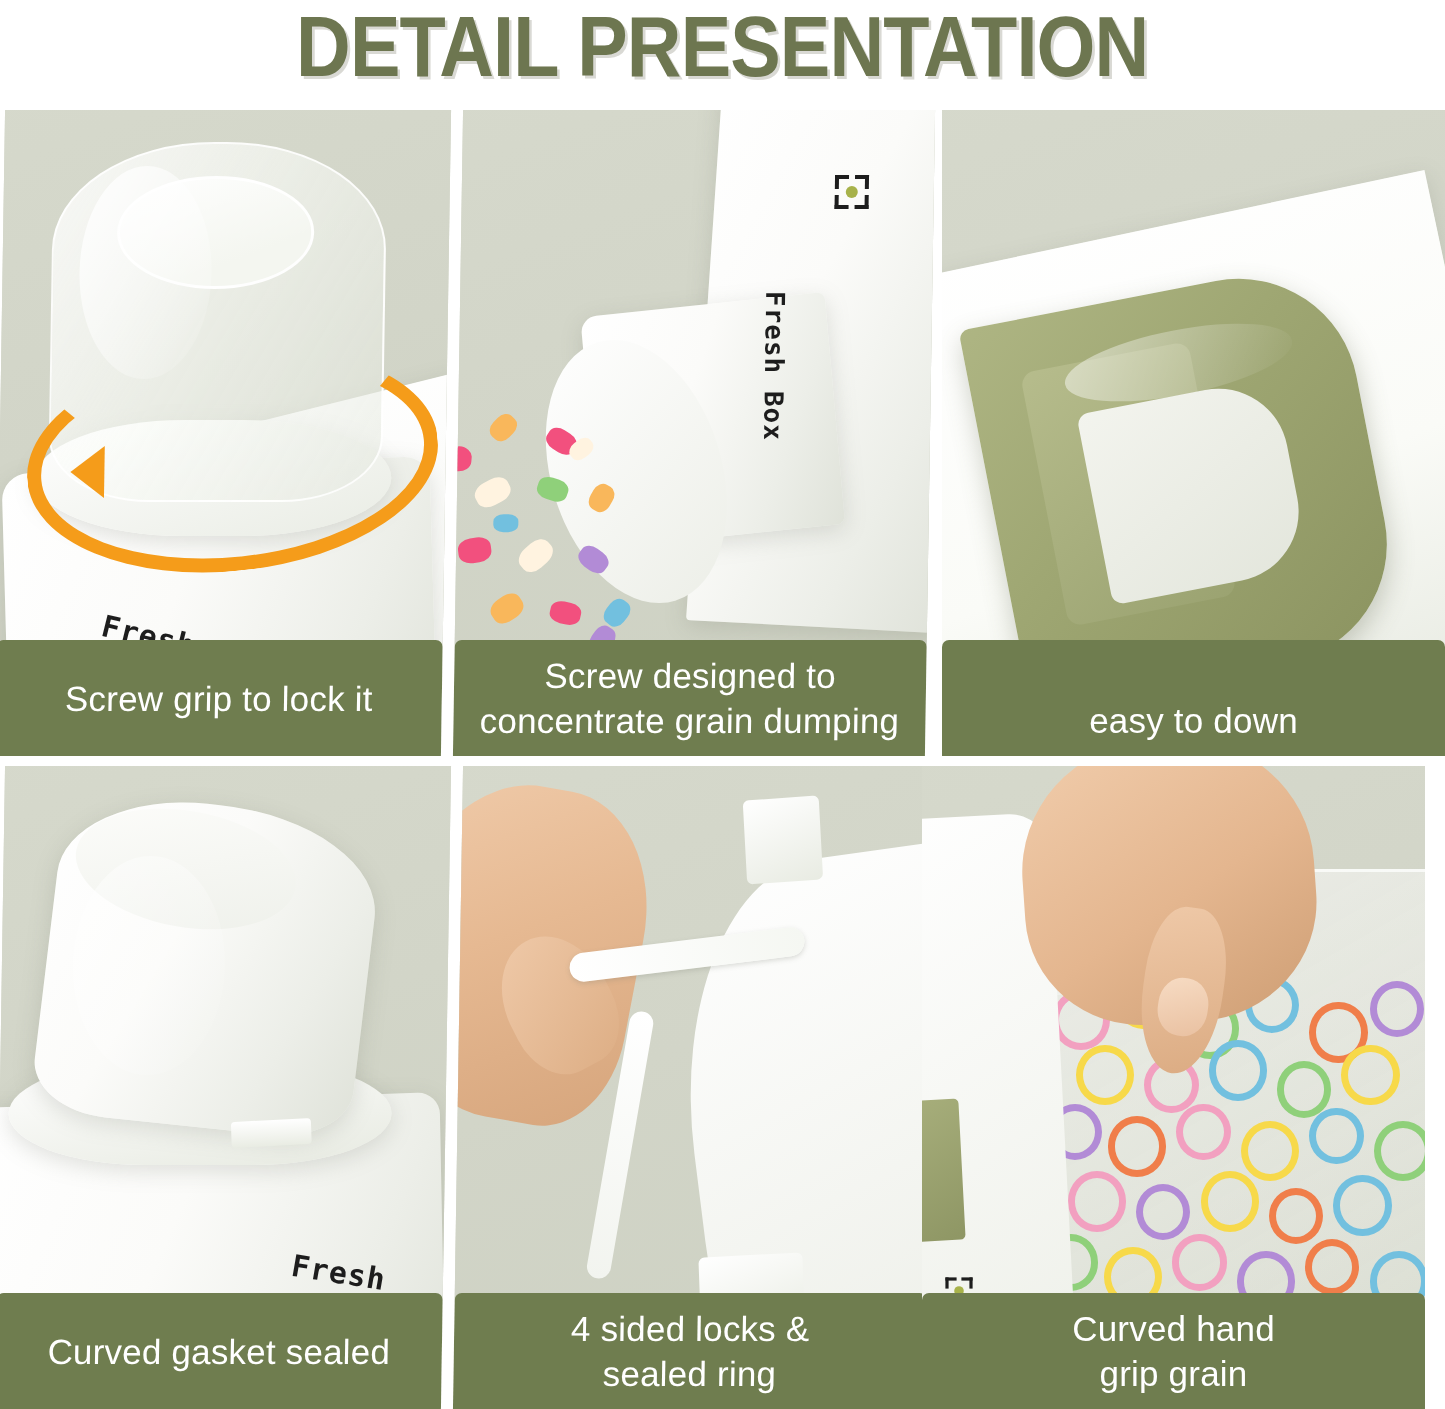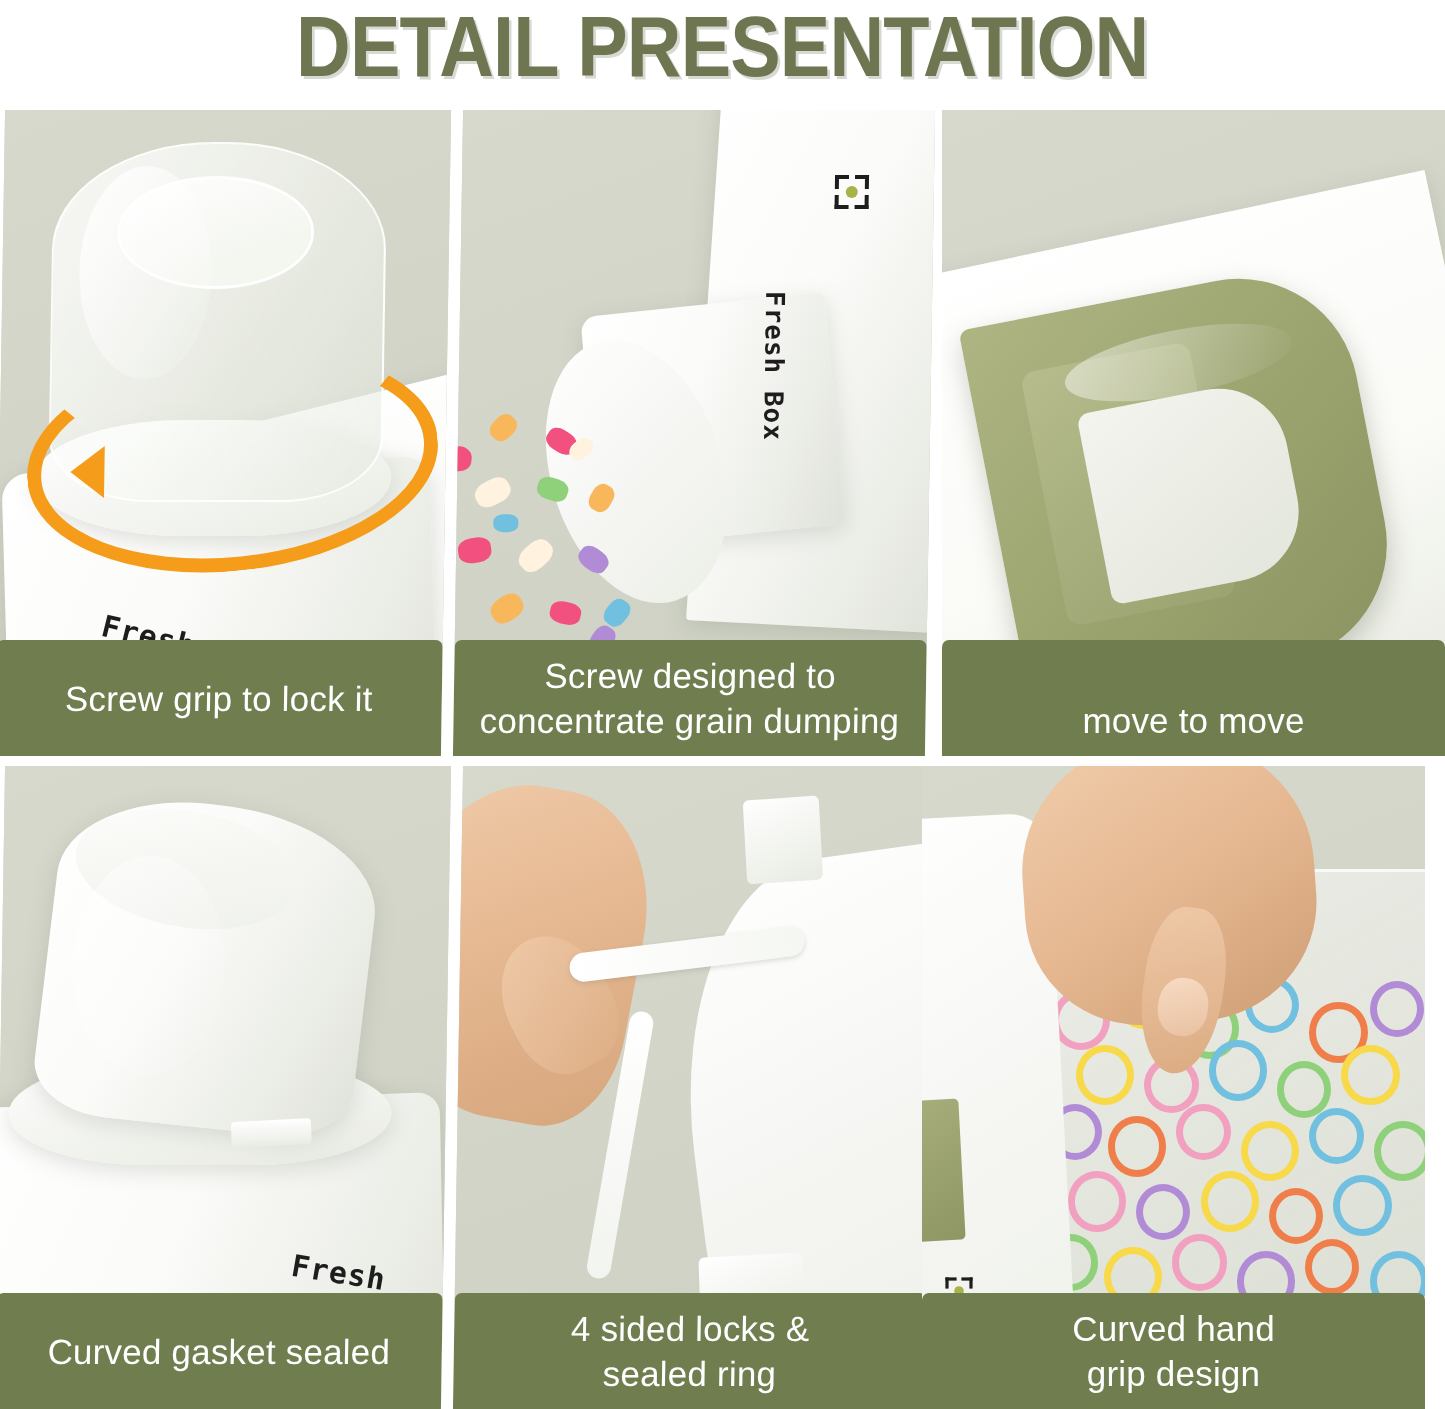--- a/index.html
+++ b/index.html
@@ -540,21 +540,21 @@
           <div class="bg-soft"></div>
           <div class="white-body p3-lid"></div>
           <div class="p3-handle-plate"></div>
           <div class="p3-handle-grip"></div>
           <div class="p3-handle-hole"></div>
           <div class="glare" style="left:24%;top:34%;width:46%;height:10%;border-radius:50%;opacity:.55;transform:rotate(-11deg);"></div>
         </div>
       </div>
       <div class="caption cap-2line">
         <span>
-          <br><span>move to move</span>
+          <br><span>easy to down</span>
         </span>
       </div>
     </div>
 
     <div class="panel p4">
       <div class="panel-photo">
         <div class="scene">
           <div class="bg-soft"></div>
           <div class="white-body p4-base"></div>
           <div class="white-body p4-ring"></div>
@@ -647,19 +647,19 @@
             <div class="logo-b" style="right:0;top:0;width:10px;height:10px;border-left:none;border-bottom:none;"></div>
             <div class="logo-b" style="left:0;bottom:0;width:10px;height:10px;border-right:none;border-top:none;"></div>
             <div class="logo-b" style="right:0;bottom:0;width:10px;height:10px;border-left:none;border-top:none;"></div>
             <div class="logo-dot"></div>
           </div>
           <div class="label-text" style="left:5%;top:90%;font-size:18px;transform:rotate(90deg);transform-origin:left top;">Fresh Box</div>
         </div>
       </div>
       <div class="caption cap-2line cap-bottom">
         <span>
-          <span>Curved hand</span><br><span>grip design</span>
+          <span>Curved hand</span><br><span>grip grain</span>
         </span>
       </div>
     </div>
 
   </div>
 </div>
 
 </body></html>

